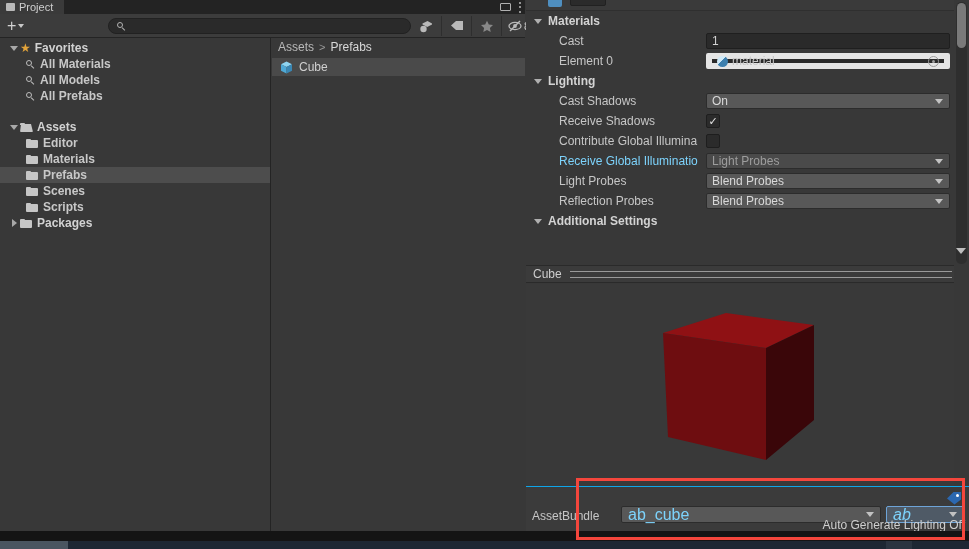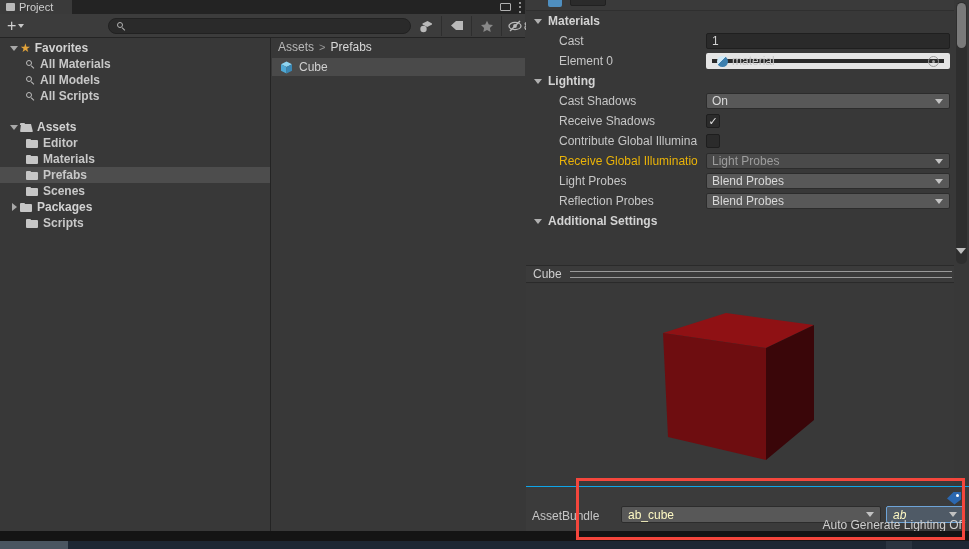--- a/index.html
+++ b/index.html
@@ -8,21 +8,21 @@
     font-family:"Liberation Sans", sans-serif;
     font-size:12px;color:#c4c4c4;
     -webkit-font-smoothing:antialiased;
   }
   #app{position:relative;width:969px;height:549px;overflow:hidden;background:#383838;}
 
   
   #project-window{position:absolute;left:0;top:0;width:525px;height:531px;background:#383838;}
 
   .win-tabstrip{position:absolute;left:0;top:0;width:525px;height:14px;background:#232323;}
-  .win-tab{position:absolute;left:0;top:0;height:14px;width:72px;background:#3a3a3a;
+  .win-tab{position:absolute;left:0;top:0;height:14px;width:64px;background:#3a3a3a;
     display:flex;align-items:center;gap:4px;padding-left:6px;box-sizing:border-box;}
   .win-tab .tab-label{font-size:11px;color:#cfcfcf;line-height:12px;}
   .tabicon{width:9px;height:8px;background:#b9b9b9;border-radius:1px;display:inline-block;flex:none;}
   .win-tools{position:absolute;right:4px;top:0;height:14px;display:flex;align-items:center;gap:7px;}
   .lock-ico{width:11px;height:8px;border:1.4px solid #b0b0b0;border-radius:1px;box-sizing:border-box;}
   .kebab{width:3px;height:11px;display:flex;flex-direction:column;justify-content:space-between;align-items:center;}
   .kebab i{width:2px;height:2px;background:#b8b8b8;border-radius:50%;display:block;}
 
   .proj-toolbar{position:absolute;left:0;top:14px;width:525px;height:24px;background:#3c3c3c;
     border-bottom:1px solid #242424;box-sizing:border-box;}
@@ -90,21 +90,21 @@
   .cut-ico{position:absolute;left:22px;top:-4px;width:14px;height:11px;background:#4f8fc0;border-radius:2px;}
   .cut-box{position:absolute;left:44px;top:-4px;width:36px;height:10px;background:#2b2b2b;border:1px solid #212121;border-radius:2px;box-sizing:border-box;}
 
   .sec-header{height:20px;display:flex;align-items:center;padding-left:8px;}
   .sec-tw{width:0;height:0;border-left:4.5px solid transparent;border-right:4.5px solid transparent;
     border-top:5px solid #b0b0b0;margin-right:6px;}
   .sec-title{font-size:12px;font-weight:bold;color:#d3d3d3;}
   .prop-row{height:20px;display:flex;align-items:center;}
   .prop-label{width:180px;padding-left:33px;box-sizing:border-box;font-size:12px;color:#c6c6c6;
     white-space:nowrap;overflow:hidden;}
-  .prop-label.dim{color:#eab308;}
+  .prop-label.dim{color:#7dd3fc;}
   .field{height:16px;box-sizing:border-box;display:flex;align-items:center;position:relative;}
   .f-textbox{width:244px;background:#2a2a2a;border:1px solid #1f1f1f;border-radius:2px;padding-left:5px;}
   .f-textbox .val{font-size:12px;color:#d2d2d2;}
   .f-objfield{width:244px;background:#2a2a2a;border:6px solid #e5e5e5;border-radius:2px;padding-left:5px;gap:4px;}
   .f-dropdown{width:244px;background:#585858;border:1px solid #2c2c2c;border-radius:2px;padding-left:5px;}
   .f-dropdown.disabled{background:#4a4a4a;}
   .f-dropdown.disabled .val{color:#9d9d9d;}
   .f-dropdown .val{font-size:12px;color:#d8d8d8;}
   .dd-arrow{position:absolute;right:6px;width:0;height:0;border-left:4px solid transparent;
     border-right:4px solid transparent;border-top:5px solid #c2c2c2;}
@@ -132,21 +132,21 @@
   .preview-body{position:absolute;left:0;top:284px;width:428px;height:202px;background:#393939;overflow:hidden;}
   .preview-sidecol{position:absolute;left:428px;top:265px;width:15px;height:221px;background:#383838;}
 
   
   .ab-area{position:absolute;left:0;top:486px;width:443px;height:45px;background:#3b3b3b;border-top:1px solid #0ea5e9;box-sizing:border-box;text-align:right;}
   .ab-label{position:absolute;left:6px;top:22px;font-size:12px;color:#c6c6c6;}
   .ab-dd1{position:absolute;left:95px;top:19px;width:260px;height:17px;background:#585858;border:1px solid #2c2c2c;
     border-radius:2px;box-sizing:border-box;display:flex;align-items:center;padding-left:6px;}
   .ab-dd2{position:absolute;left:360px;top:19px;width:78px;height:17px;background:#4f5a66;border:1px solid #6ea4d8;
     border-radius:2px;box-sizing:border-box;display:flex;align-items:center;padding-left:6px;font-style:italic;}
-  .ab-dd1 .val,.ab-dd2 .val{font-size:12px;color:#fef9c3;}
+  .ab-dd1 .val,.ab-dd2 .val{font-size:16px;color:#7dd3fc;}
   .tag-ico{position:absolute;right:7px;top:4px;width:16px;height:14px;}
   .auto-gen{position:absolute;right:4px;bottom:-1px;font-size:12px;color:#cfcfcf;white-space:nowrap;}
 
   .redbox{position:absolute;left:576px;top:478px;width:389px;height:62px;border:3px solid #f4463c;
     box-sizing:border-box;pointer-events:none;z-index:40;}
 
   
   .strip-black{position:absolute;left:0;top:531px;width:969px;height:10px;background:#141414;}
   .taskbar{position:absolute;left:0;top:541px;width:969px;height:8px;background:#1d2733;}
   .taskbar-left{position:absolute;left:0;top:541px;width:68px;height:8px;background:#4a5560;}
@@ -225,21 +225,21 @@
         <div class="tree-row ind2">
           <span class="mag-s"></span>
           <span class="t-label">All Materials</span>
         </div>
         <div class="tree-row ind2">
           <span class="mag-s"></span>
           <span class="t-label">All Models</span>
         </div>
         <div class="tree-row ind2">
           <span class="mag-s"></span>
-          <span class="t-label">All Scripts</span>
+          <span class="t-label">All Prefabs</span>
         </div>
 
         <div style="height:15px"></div>
 
         <div class="tree-row">
           <span class="tw">
               <span class="tw-open"></span>
             </span>
           <span class="folder-ico open"></span>
           <span class="t-label bold">Assets</span>
@@ -253,30 +253,30 @@
           <span class="t-label">Materials</span>
         </div>
         <div class="tree-row ind2 sel">
           <span class="folder-ico"></span>
           <span class="t-label">Prefabs</span>
         </div>
         <div class="tree-row ind2">
           <span class="folder-ico"></span>
           <span class="t-label">Scenes</span>
         </div>
+        <div class="tree-row ind2">
+          <span class="folder-ico"></span>
+          <span class="t-label">Scripts</span>
+        </div>
         <div class="tree-row">
           <span class="tw">
               <span class="tw-closed"></span>
             </span>
           <span class="folder-ico"></span>
           <span class="t-label bold">Packages</span>
-        </div>
-        <div class="tree-row ind2">
-          <span class="folder-ico"></span>
-          <span class="t-label">Scripts</span>
         </div>
 
       </div>
     </div>
 
     <div class="proj-split-right">
       <div class="breadcrumb">
         <span class="bc-item">Assets</span>
         <span class="bc-sep">&gt;</span>
         <span class="bc-item cur">Prefabs</span>

